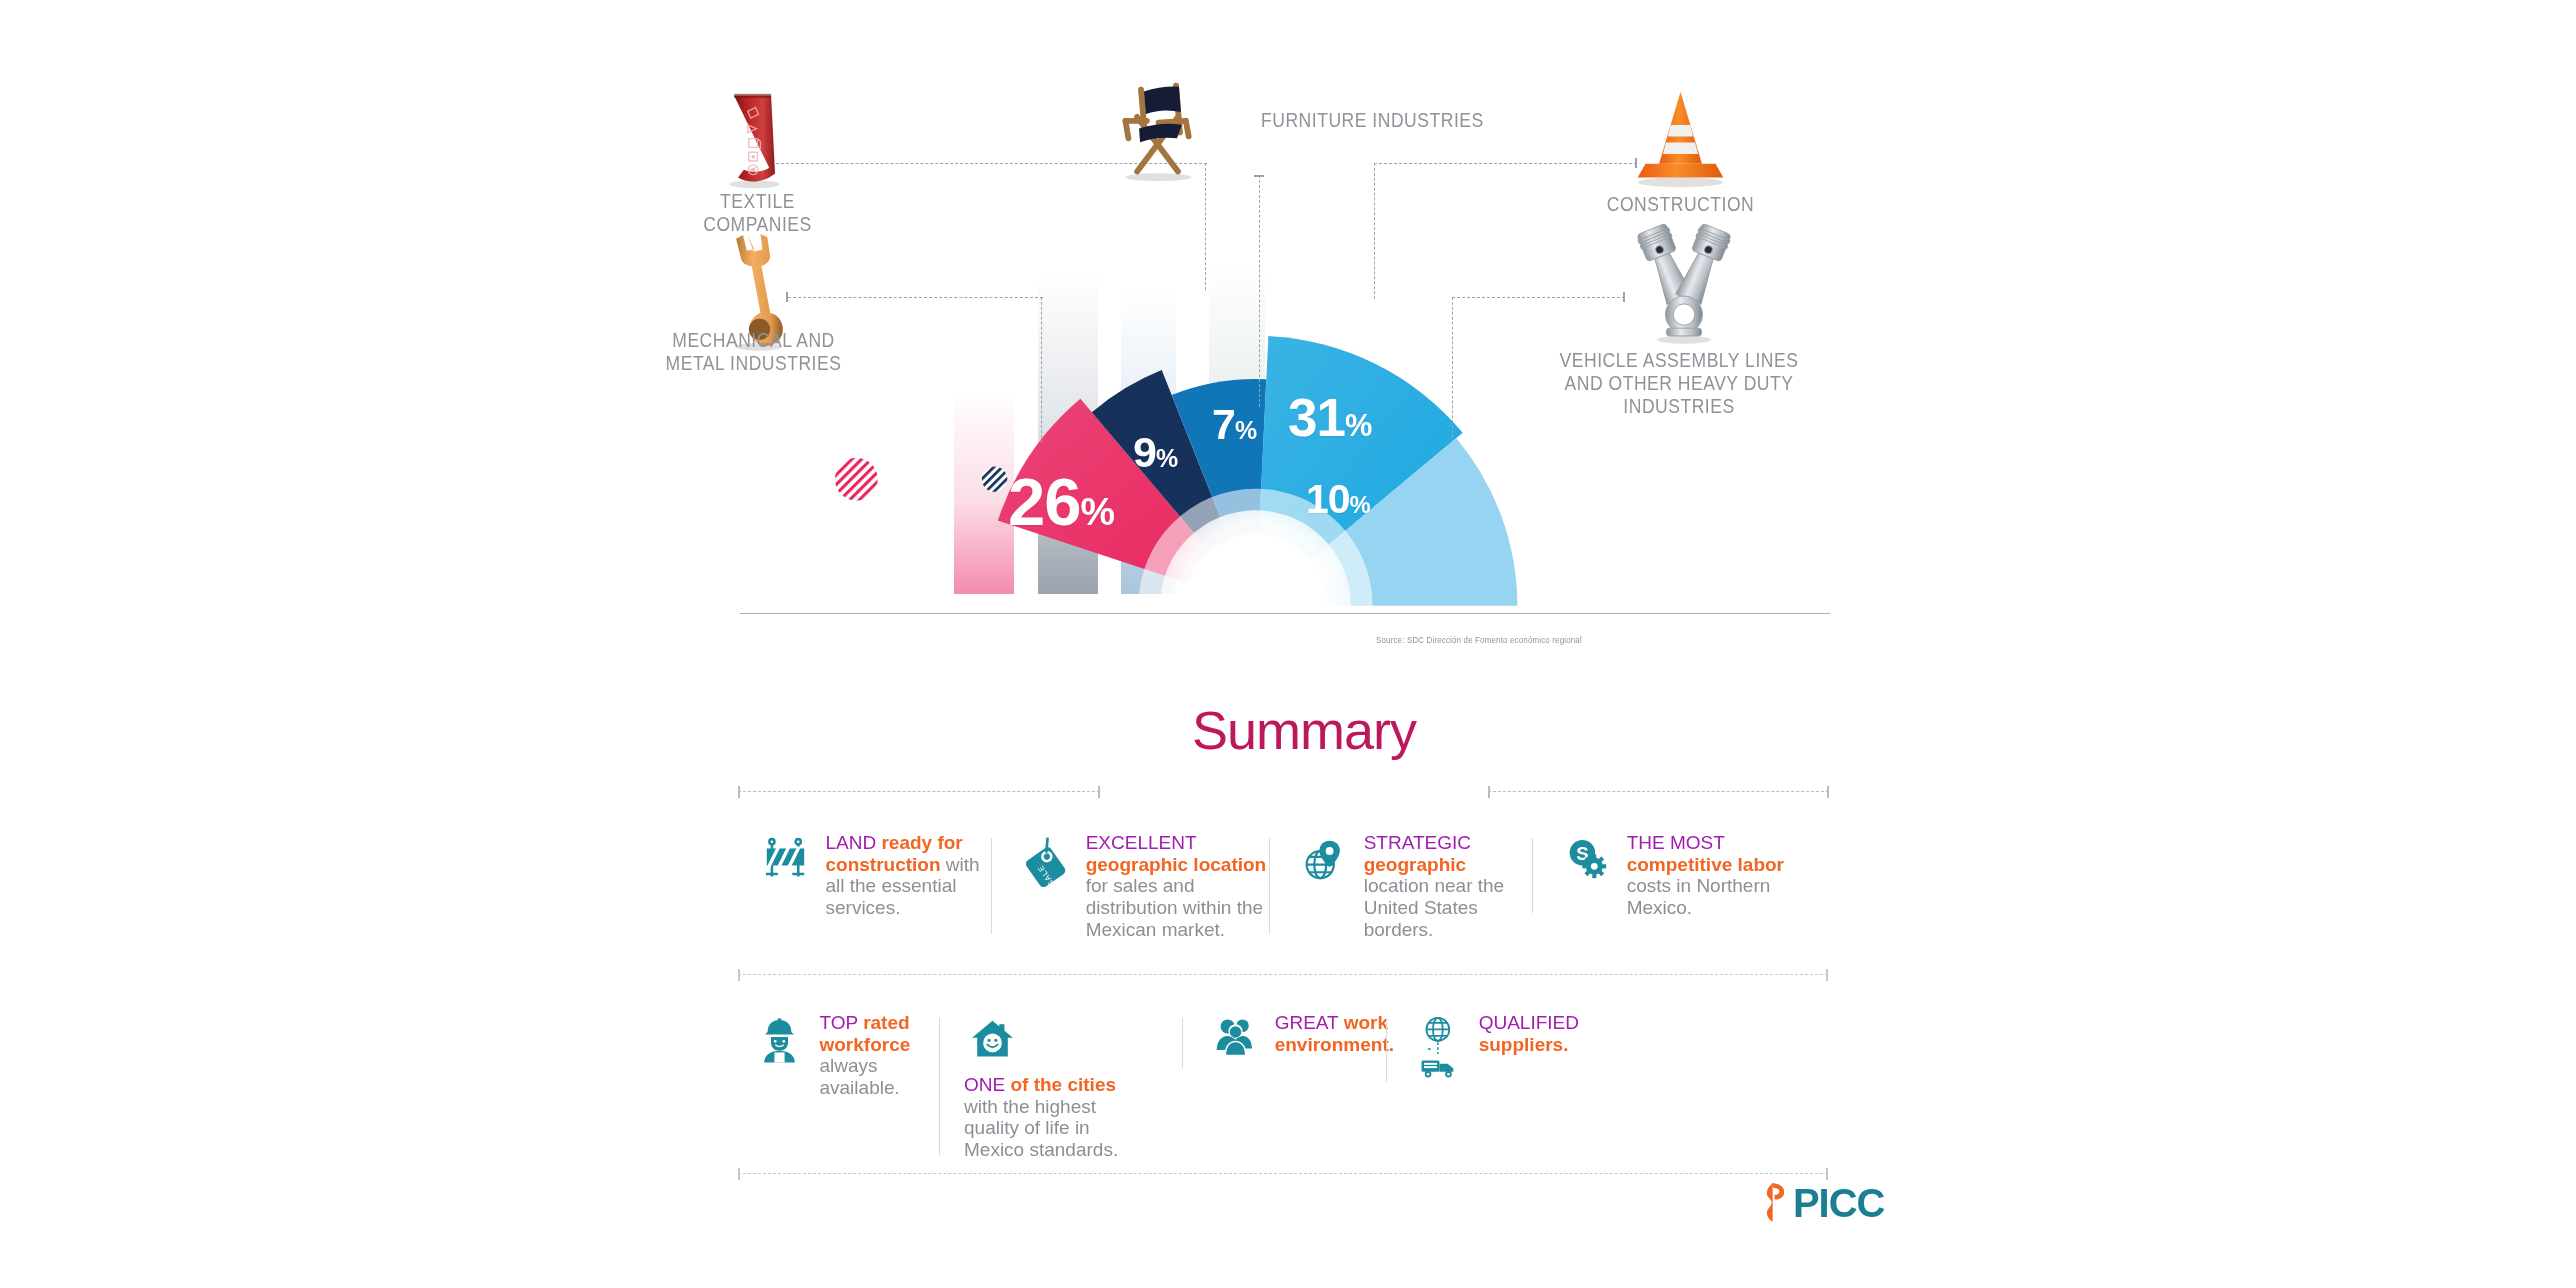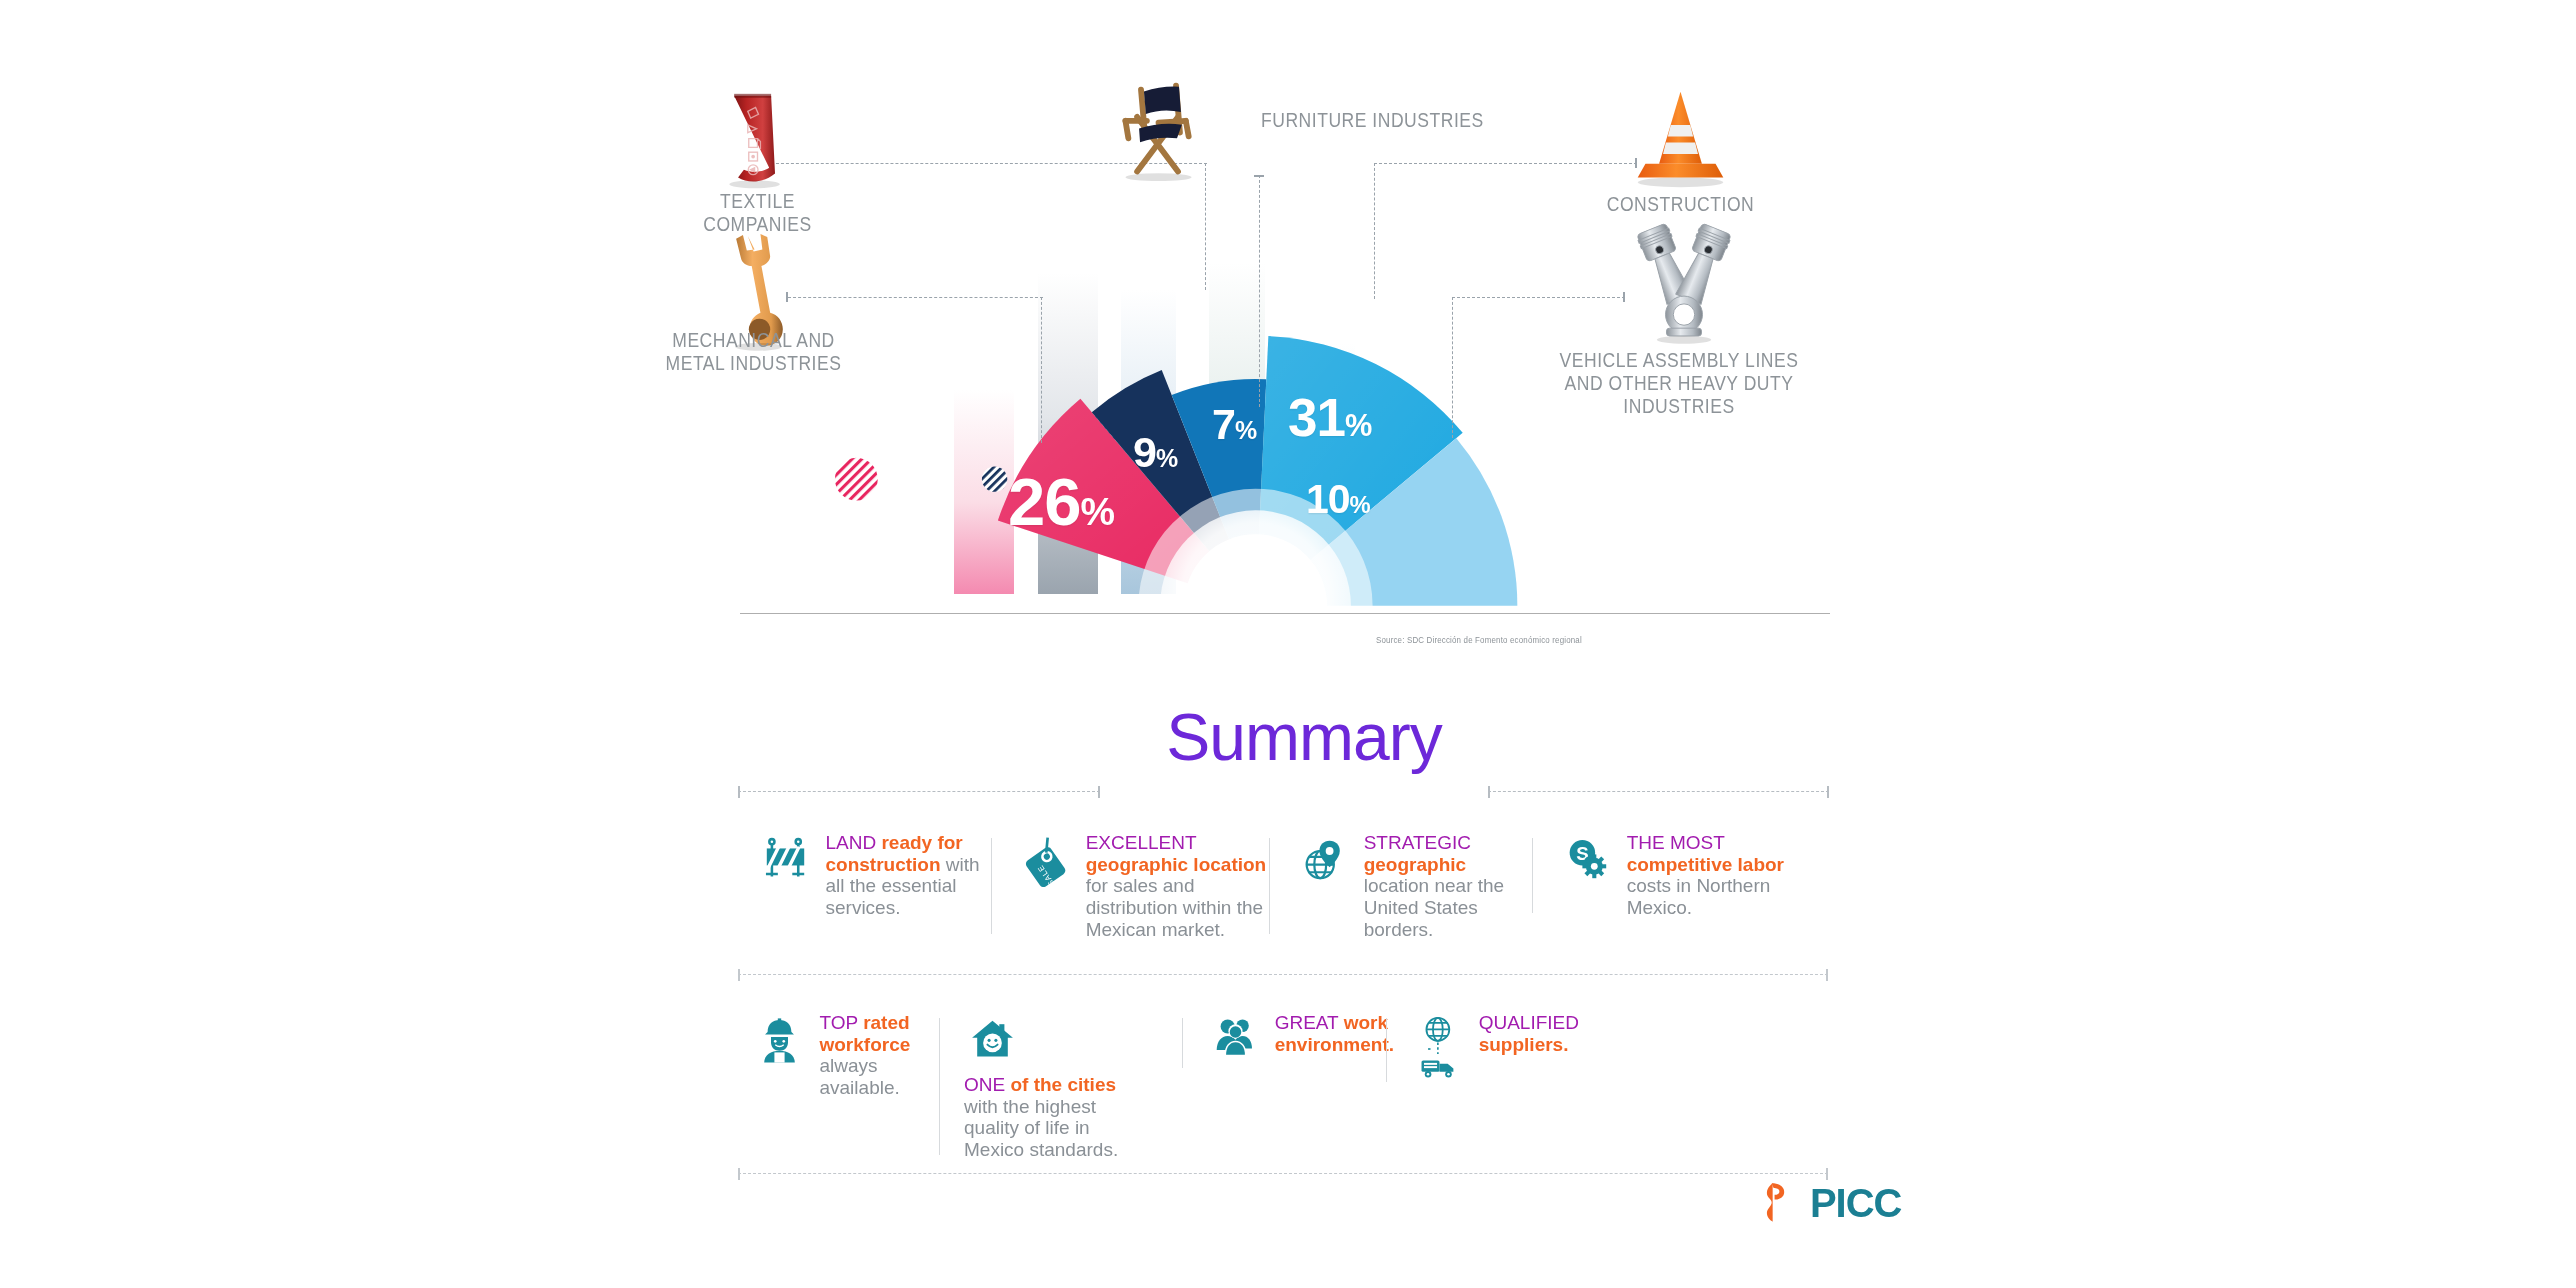--- a/index.html
+++ b/index.html
@@ -49,21 +49,21 @@
   .baseline{position:absolute;height:1.9px;background:#4a4a4a;opacity:.75;}
   .source-note{
     position:absolute;color:#8d9398;font-size:8.8px;letter-spacing:0.2px;
     font-family:"Liberation Sans", sans-serif;transform:scaleX(.9);
     transform-origin:left center;white-space:nowrap;
   }
 
   
   .summary-title{
     position:absolute;left:0;right:0;top:699px;text-align:center;
-    color:#6d28d9;font-size:66px;font-weight:400;letter-spacing:-1px;
+    color:#be185d;font-size:54px;font-weight:400;letter-spacing:-1px;
     font-family:"Liberation Sans", sans-serif;
     margin-left:32px;
   }
   .title-dash{position:absolute;top:791px;border-top:1.9px dashed #b6bcc2;height:0;}
   .title-dash .tick{position:absolute;top:-5.8px;width:1.9px;height:11.7px;background:#b6bcc2;}
 
   .row-div{position:absolute;border-top:1.9px dashed #c3c8cd;height:0;}
   .row-div .tick{position:absolute;top:-5.8px;width:1.9px;height:11.7px;background:#c3c8cd;}
 
   .feature-row{position:absolute;display:flex;align-items:flex-start;}
@@ -520,21 +520,21 @@
       </div>
       <div class="txt" style="max-width:127px;"><span class="b">QUALIFIED </span><span class="o">suppliers.</span></div>
     </div>
   </div>
 
   <div class="row-div" style="left:738px;top:1173px;width:1090px;">
     <span class="tick" style="left:0;"></span>
     <span class="tick" style="right:0;"></span>
   </div>
 
-  <div class="picc" style="left:1764px;top:1181px;gap:17px;">
+  <div class="picc" style="left:1764px;top:1181px;">
     <svg width="25" height="43" viewBox="0 0 26 44">
       <path d="M8,2 c7,0 13,3 13,9 c0,6 -6,8 -10,8 l0,-5 c3,0 5,-1 5,-3.5 c0,-2.5 -3,-3.5 -6,-3.5 z" fill="#f26522"></path>
       <path d="M9,2 l0,40 c0,0 -6,-3 -6,-9 c0,-5 5,-7 5,-11 c0,-4 -5,-5 -5,-10 c0,-6 6,-10 6,-10 z" fill="#f26522"></path>
     </svg>
     <span class="word">PICC</span>
   </div>
 
 </div>
 
 

